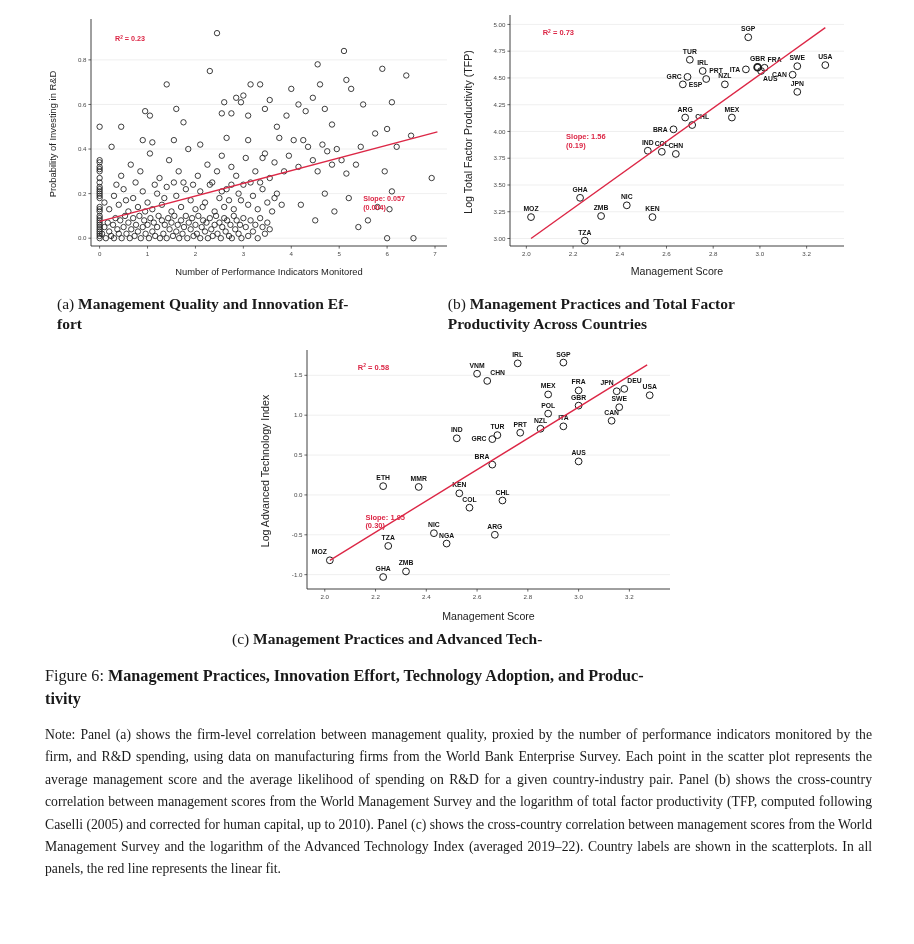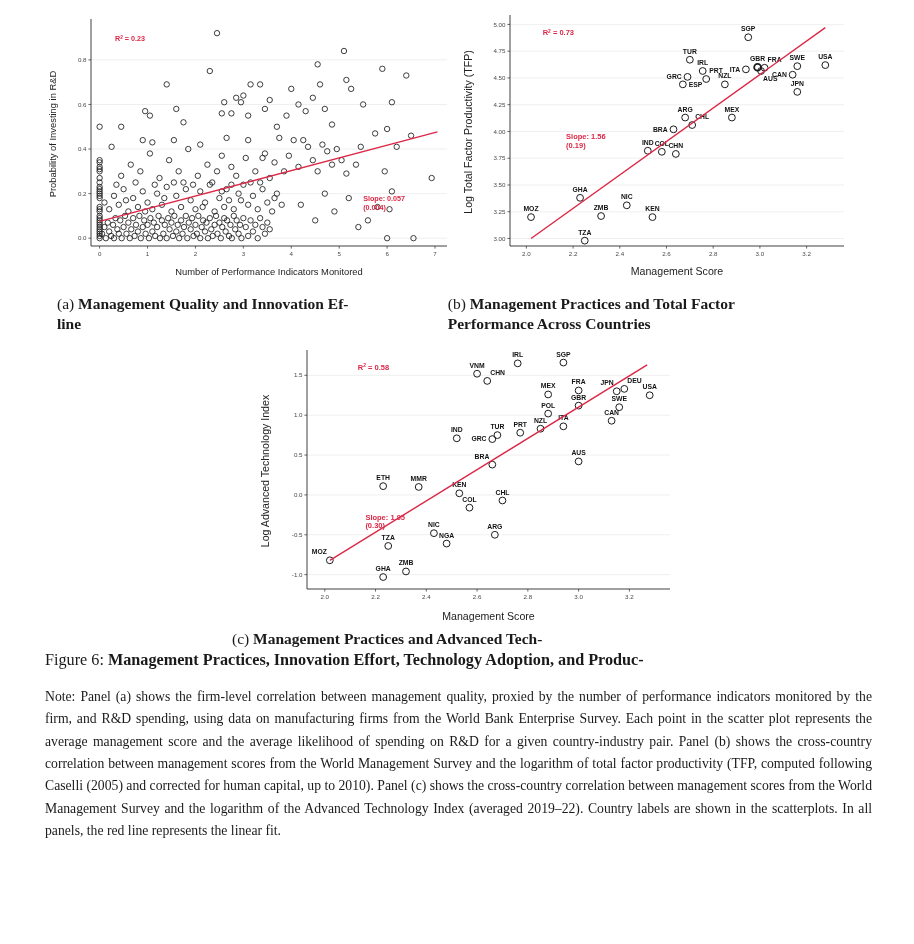--- a/index.html
+++ b/index.html
@@ -11,21 +11,21 @@
   svg text{font-family:"Liberation Sans",sans-serif;}
   .captions-row{display:flex;margin-top:10px;}
   .caption{font-size:15.5px;line-height:1.32;}
   .caption .pfx{font-weight:normal;}
   .caption .b{font-weight:bold;}
   .caption .l2{display:block;font-weight:bold;}
   .cap-a{margin-left:12px;width:392px;}
   .cap-b{margin-left:4px;width:430px;}
   .panel-c-wrap{margin-left:212px;margin-top:6px;}
   .cap-c{margin-left:187px;margin-top:0;width:450px;}
-  .fig-title{font-size:16.2px;line-height:1.38;}
+  .fig-title{margin-top:16px;font-size:16.2px;line-height:1.38;}
   .fig-title .b{font-weight:bold;}
   .fig-title .l2{display:block;font-weight:bold;}
   .note{margin-top:14px;font-size:13.7px;line-height:1.635;text-align:justify;}
   .note .it{}
 </style>
 </head>
 <body>
 
 <div class="page">
 
@@ -482,26 +482,26 @@
             <text x="106.05594405594405" y="139.5577464788732" font-size="7.5" fill="#dc2746" text-anchor="start" font-weight="bold">(0.19)</text>
           </g>
         </svg>
     </div>
   </div>
 
   <div class="captions-row">
     <div class="caption cap-a">
       <span class="pfx">(a)</span>
       <span class="b">Management Quality and Innovation Ef-</span>
-      <span class="l2">line</span>
+      <span class="l2">fort</span>
     </div>
     <div class="caption cap-b">
       <span class="pfx">(b)</span>
       <span class="b">Management Practices and Total Factor</span>
-      <span class="l2">Performance Across Countries</span>
+      <span class="l2">Productivity Across Countries</span>
     </div>
   </div>
 
   <div class="panel-c-wrap">
     <svg width="425" height="284" viewBox="0 0 425 284">
         <g>
           <line x1="50" x2="413" y1="233.64864864864867" y2="233.64864864864867" stroke="#ebebeb" stroke-width="0.8"></line>
           <line x1="50" x2="413" y1="193.7837837837838" y2="193.7837837837838" stroke="#ebebeb" stroke-width="0.8"></line>
           <line x1="50" x2="413" y1="153.9189189189189" y2="153.9189189189189" stroke="#ebebeb" stroke-width="0.8"></line>
           <line x1="50" x2="413" y1="114.05405405405406" y2="114.05405405405406" stroke="#ebebeb" stroke-width="0.8"></line>
@@ -620,20 +620,21 @@
   </div>
 
   <div class="caption cap-c">
     <span class="pfx">(c)</span>
     <span class="b">Management Practices and Advanced Tech-</span>
   </div>
 
   <div class="fig-title">
     <span>Figure 6:</span>
     <span class="b">Management Practices, Innovation Effort, Technology Adoption, and Produc-</span>
+    <span class="l2">tivity</span>
   </div>
 
   <p class="note">
     <span class="it">Note:</span>
     <span>Panel (a) shows the firm-level correlation between management quality, proxied by the number of performance indicators monitored by the firm, and R&amp;D spending, using data on manufacturing firms from the World Bank Enterprise Survey. Each point in the scatter plot represents the average management score and the average likelihood of spending on R&amp;D for a given country-industry pair. Panel (b) shows the cross-country correlation between management scores from the World Management Survey and the logarithm of total factor productivity (TFP, computed following Caselli (2005) and corrected for human capital, up to 2010). Panel (c) shows the cross-country correlation between management scores from the World Management Survey and the logarithm of the Advanced Technology Index (averaged 2019–22). Country labels are shown in the scatterplots. In all panels, the red line represents the linear fit.</span>
   </p>
 
 </div>
 
 </body></html>

